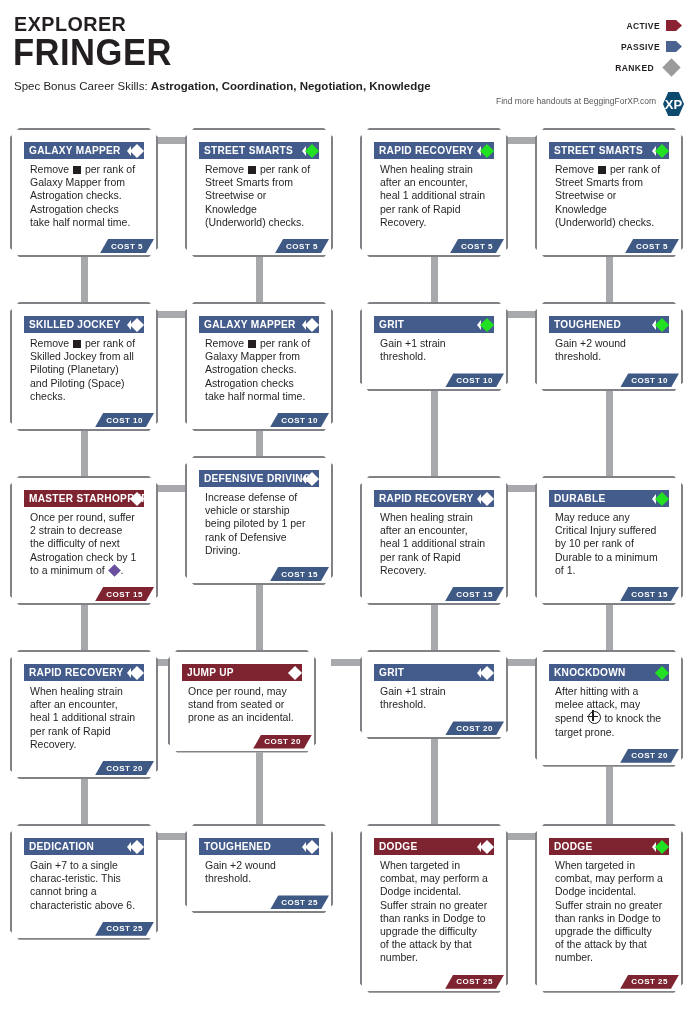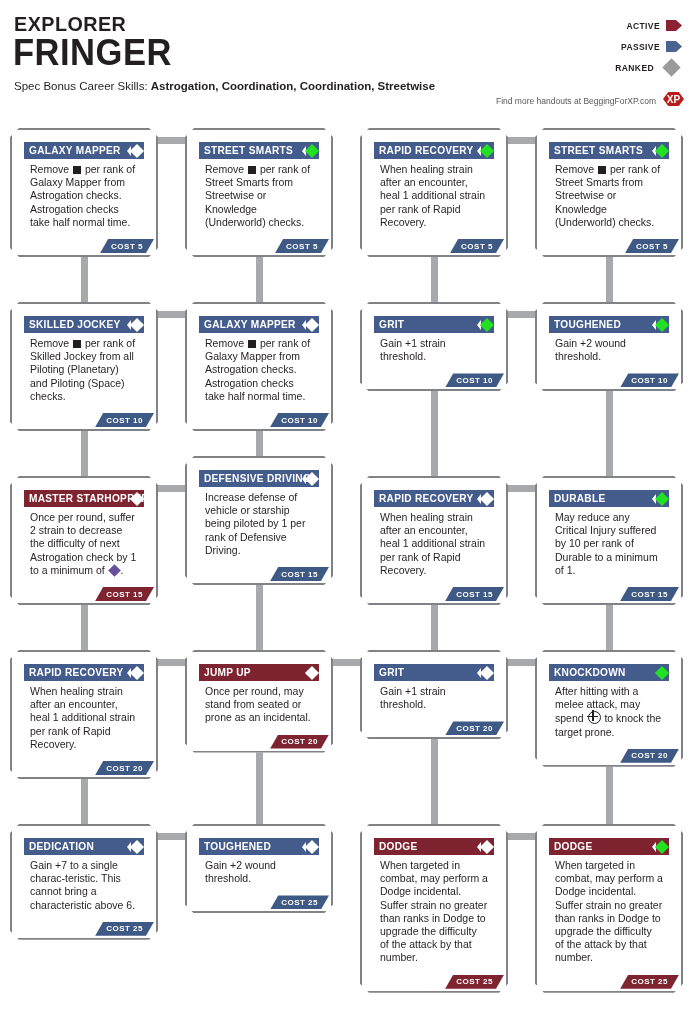--- a/index.html
+++ b/index.html
@@ -50,22 +50,22 @@
     width:13px;height:13px;background:#9b9b9b;
     transform:rotate(45deg);margin:0 4px;
   }
   .legend-diamond-wrap{width:22px;display:flex;justify-content:center;}
   .handouts{
     position:absolute;right:36px;top:96px;
     font-size:8.5px;color:#58585b;text-align:right;
   }
   .xp-badge{
     position:absolute;right:8px;top:92px;
-    width:21px;height:14px;background:#b91c1c;color:#fff;
-    font-size:10px;font-weight:bold;
+    width:21px;height:24px;background:#0c4a6e;color:#fff;
+    font-size:13px;font-weight:bold;
     display:flex;align-items:center;justify-content:center;
     clip-path:polygon(25% 0,75% 0,100% 50%,75% 100%,25% 100%,0 50%);
   }
 
   
   #tree{position:absolute;left:0;top:118px;width:692px;height:891px;}
   .connector{position:absolute;background:#a7a9ac;}
   .conn-v{width:7px;}
   .conn-h{height:7px;}
 
@@ -153,21 +153,21 @@
   }
 </style>
 </head>
 <body>
 
 <div id="header">
   <div class="title-career">EXPLORER</div>
   <div class="title-spec">FRINGER</div>
   <div class="bonus-line">
     <span class="b-label">Spec Bonus Career Skills:</span>
-    <span class="b-skills">Astrogation, Coordination, Coordination, Streetwise</span>
+    <span class="b-skills">Astrogation, Coordination, Negotiation, Knowledge</span>
   </div>
 
   <div class="legend" id="legend">
       <div class="legend-row">
         <span class="legend-text">ACTIVE</span>
         <span class="tag-shape"></span>
       </div>
       <div class="legend-row">
         <span class="legend-text">PASSIVE</span>
         <span class="tag-shape passive"></span>
@@ -386,21 +386,21 @@
           <span class="badge">
             <span class="chev"></span>
             <span class="dia"></span>
           </span>
         </div>
         <div class="card-body">When healing strain after an encounter, heal 1 additional strain per rank of Rapid Recovery.</div>
         <div class="cost-rail"></div>
       </div>
       <div class="cost" style="bottom: 4px;">COST 20</div>
     </div>
-    <div class="card active" style="left: 185px; top: 532px;">
+    <div class="card active" style="left: 168px; top: 532px;">
       <div class="card-inner" style="min-height: 46px;">
         <div class="card-head">
           <span class="card-title">JUMP UP</span>
           <span class="badge">
             <span class="dia"></span>
           </span>
         </div>
         <div class="card-body">Once per round, may stand from seated or prone as an incidental.</div>
         <div class="cost-rail"></div>
       </div>

